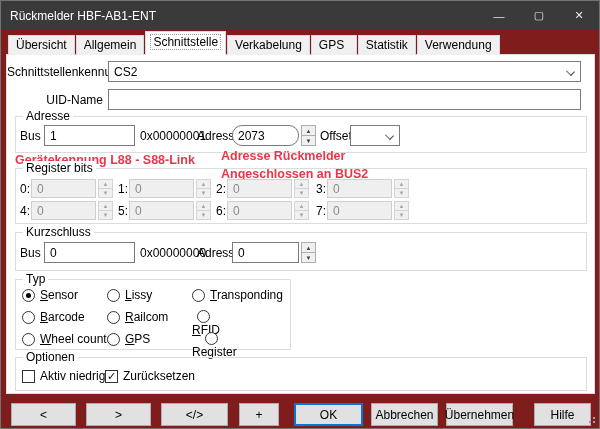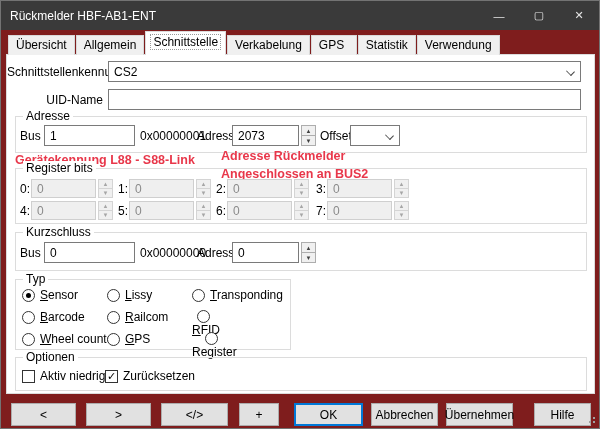--- a/index.html
+++ b/index.html
@@ -107,21 +107,21 @@
 
     <div class="lbl r" style="left:0;top:38px;width:96px;">UID-Name</div>
     <div class="tbox" style="left:101px;top:34px;width:473px;"><span></span></div>
 
     <div class="groupbox" style="left:8px;top:61px;width:572px;height:37px;">
       <span class="legend">Adresse</span>
       <div class="lbl" style="left:4px;top:12px;">Bus</div>
       <div class="tbox" style="left:28px;top:8px;width:91px;"><span>1</span></div>
       <div class="lbl" style="left:124px;top:12px;">0x00000001</div>
       <div class="lbl" style="left:181px;top:12px;">Adresse</div>
-      <div class="tbox" style="left:216px;top:8px;width:67px;"><span>2073</span></div>
+      <div class="tbox" style="left:216px;top:8px;width:67px;border-radius:10px;"><span>2073</span></div>
       <div class="spin" style="left:285px;top:8px;height:21px;">
         <div class="sb">
             <span>▲</span>
           </div>
         <div class="sb">
             <span>▼</span>
           </div>
       </div>
       <div class="lbl" style="left:304px;top:12px;">Offset</div>
       <div class="combo" style="left:334px;top:8px;width:50px;">

